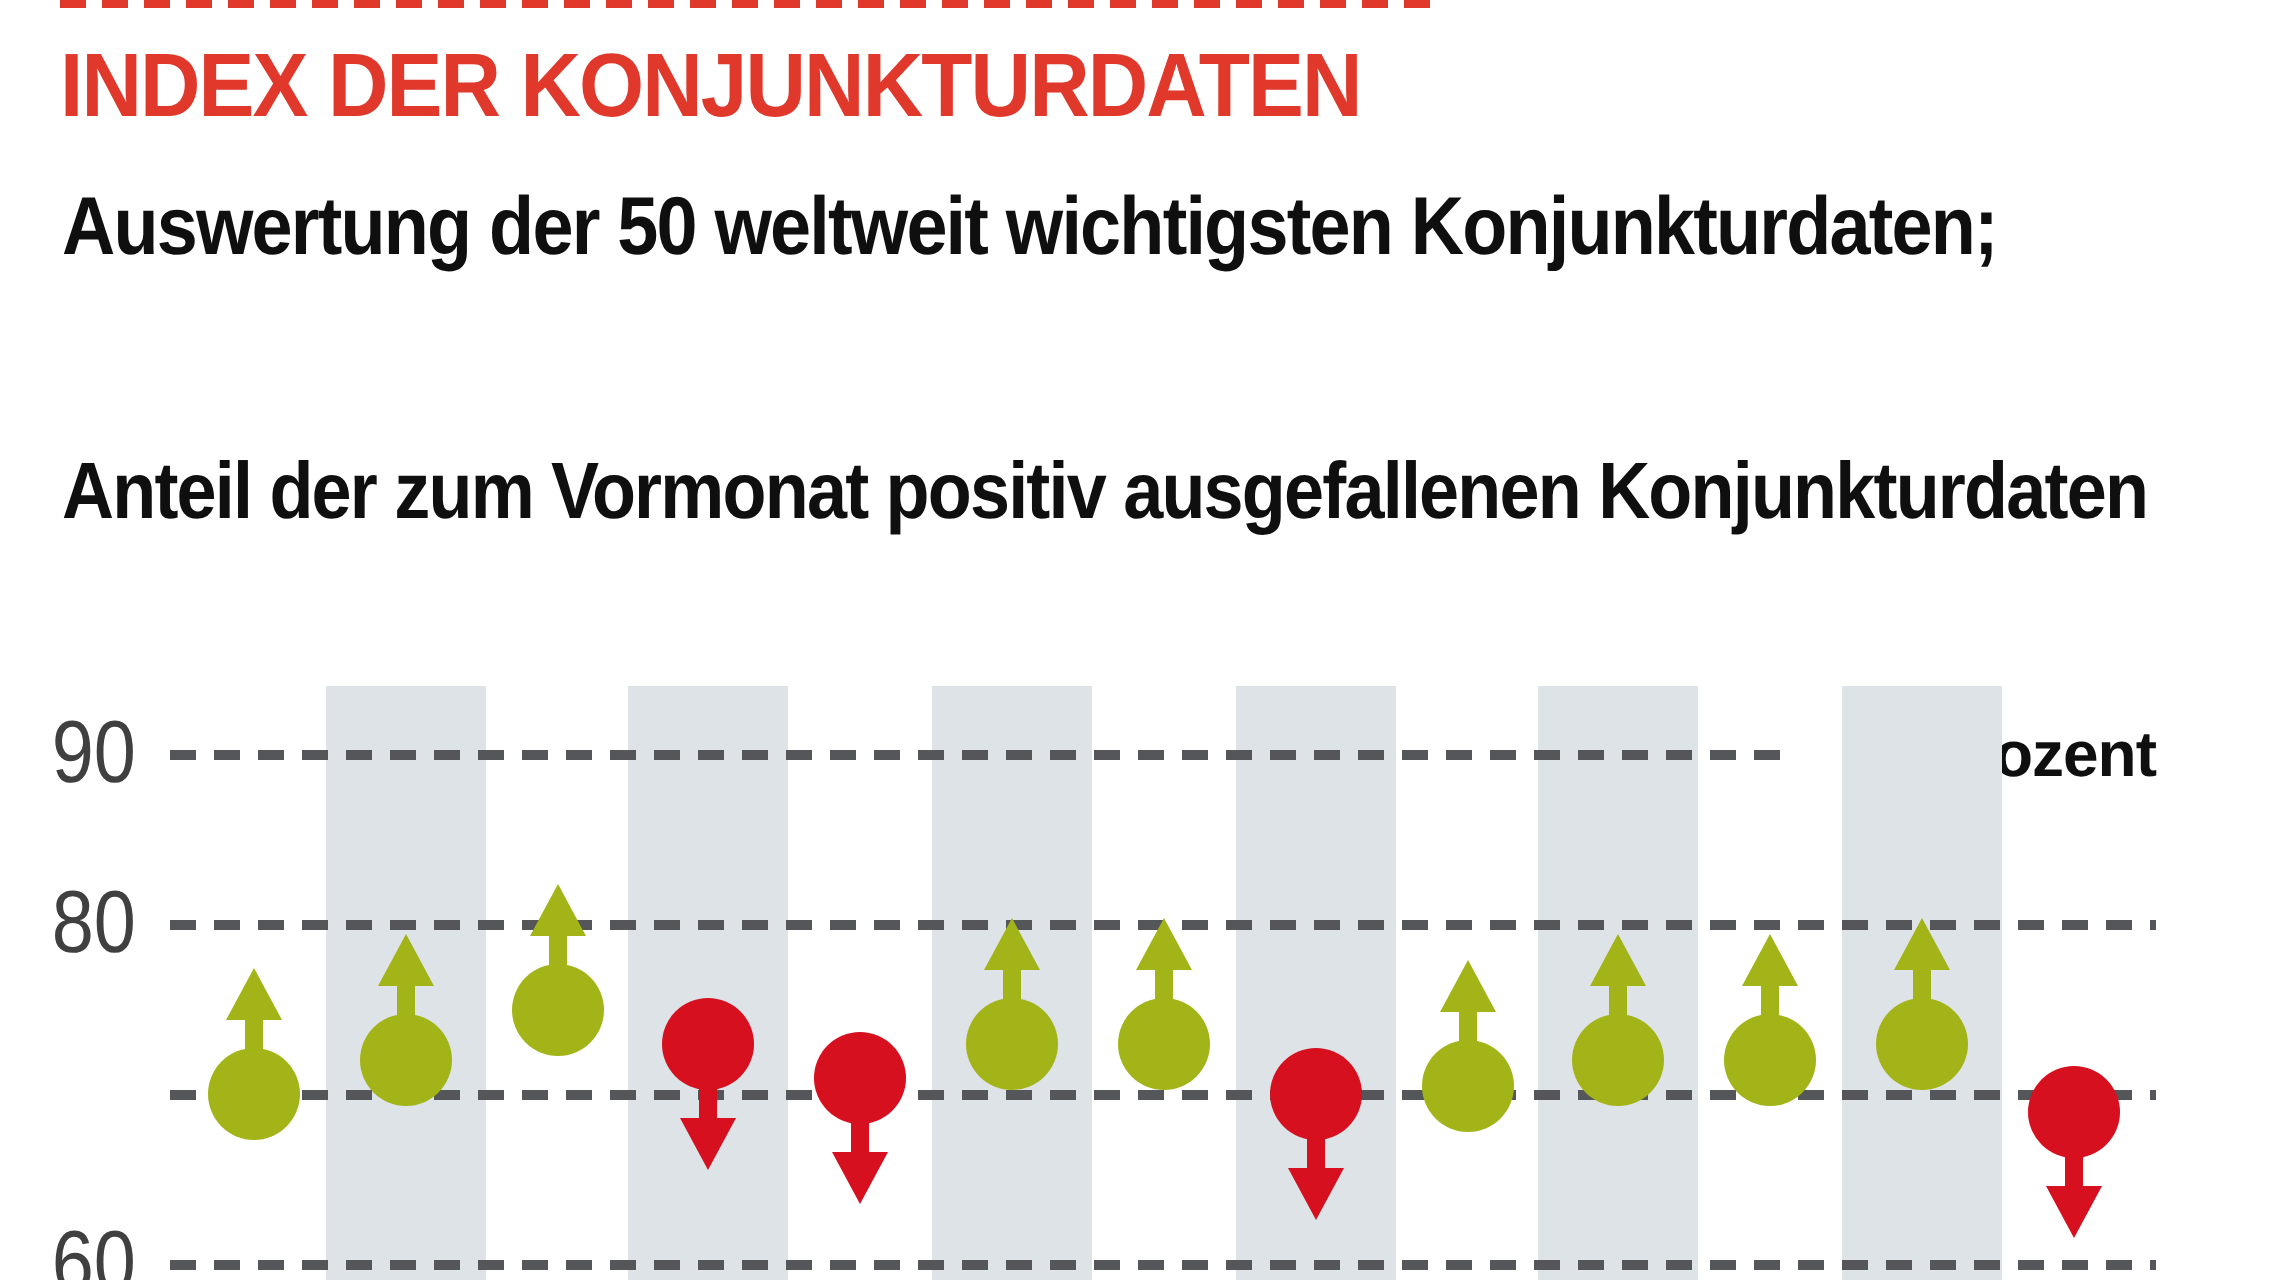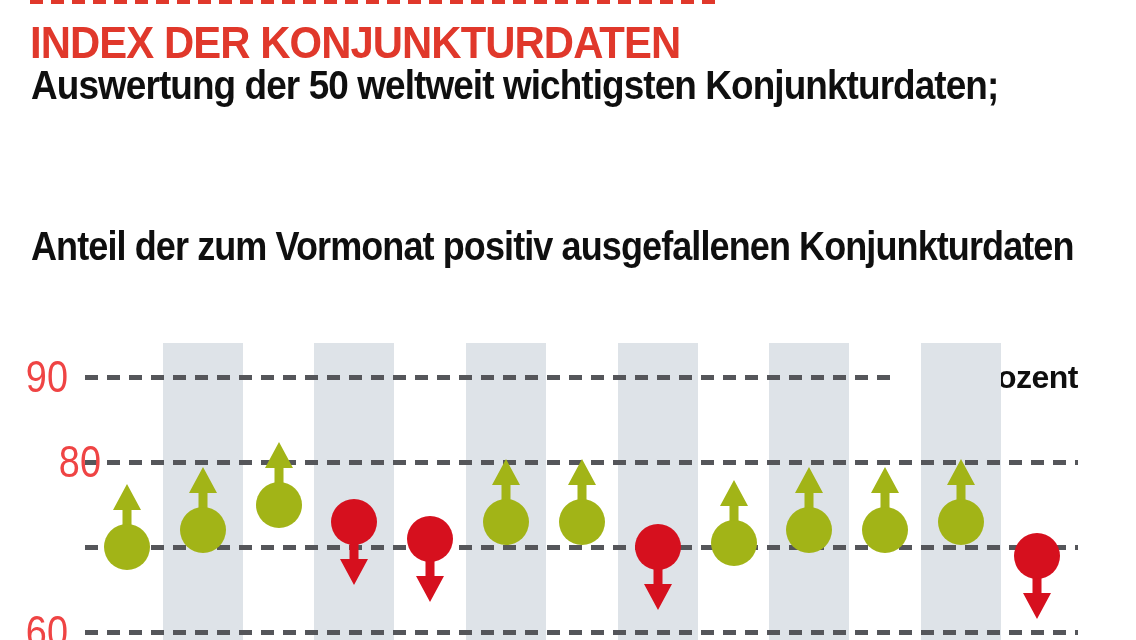--- a/index.html
+++ b/index.html
@@ -17,39 +17,39 @@
     left: 30px; top: 0; width: 686px; height: 4px;
     background: repeating-linear-gradient(to right, #e0382b 0 13px, transparent 13px 21px);
   }
   #kicker {
     left: 30px; top: 20px;
     font-size: 45px; font-weight: 700; line-height: 46px;
     color: #e0382b; letter-spacing: -1px; text-align: center;
   }
   #kicker .cond { transform: scaleX(0.93); }
   #subtitle {
-    left: 31px; top: 60px;
+    left: 31px; top: 88px;
     font-size: 41px; font-weight: 700; line-height: 50px;
     color: #0f0f0f; letter-spacing: -1px;
   }
   #chart-heading {
     left: 31px; top: 224px;
     font-size: 40px; font-weight: 700; line-height: 44px;
     color: #0f0f0f; letter-spacing: -1px;
   }
   #chart-area { left: 0; top: 0; width: 1136px; height: 640px; }
 
   .band { position: absolute; width: 80px; top: 343px; height: 297px; background: #dee3e8; }
   .gridline {
     position: absolute; height: 5px;
     background: repeating-linear-gradient(to right, #55565a 0 13px, transparent 13px 22px);
   }
   .ylabel {
     position: absolute; left: 0; width: 68px;
-    font-size: 44px; font-weight: 400; color: #ef4444;
+    font-size: 44px; font-weight: 400; color: #404040;
     text-align: right; line-height: 44px;
   }
   .ylabel span { display: inline-block; transform: scaleX(0.86); transform-origin: 100% 50%; }
   #unit-label {
     right: 58px; top: 360px;
     font-size: 32px; font-weight: 700; line-height: 34px;
     color: #0f0f0f; letter-spacing: -0.5px;
   }
   .pt-circle { position: absolute; width: 46px; height: 46px; border-radius: 50%; }
   .pt-arrow { position: absolute; }
@@ -71,21 +71,21 @@
   <div id="unit-label" class="abs">in Prozent</div>
 <div class="band" style="left: 162.83px; background: rgb(222, 227, 232);"></div>
     <div class="band" style="left: 314.49px; background: rgb(222, 227, 232);"></div>
     <div class="band" style="left: 466.15px; background: rgb(222, 227, 232);"></div>
     <div class="band" style="left: 617.81px; background: rgb(222, 227, 232);"></div>
     <div class="band" style="left: 769.47px; background: rgb(222, 227, 232);"></div>
     <div class="band" style="left: 921.13px; background: rgb(222, 227, 232);"></div>
     <div class="gridline" style="left: 85px; top: 374.5px; width: 805px;"></div>
     <div class="ylabel" style="top: 355px;"><span>90</span></div>
     <div class="gridline" style="left: 85px; top: 459.5px; width: 993px;"></div>
-    <div class="ylabel" style="top: 440px; padding-left: 33px;"><span>80</span></div>
+    <div class="ylabel" style="top: 440px;"><span>80</span></div>
     <div class="gridline" style="left: 85px; top: 544.5px; width: 993px;"></div>
     <div class="gridline" style="left: 85px; top: 629.5px; width: 993px;"></div>
     <div class="ylabel" style="top: 610px;"><span>60</span></div>
     <svg width="28" height="44" viewBox="0 0 28 44" class="pt-arrow" style="left: 113px; top: 484px;">
       <polygon points="14,0 28,26 18.5,26 18.5,44 9.5,44 9.5,26 0,26" fill="#a2b417"></polygon>
     </svg>
     <div class="pt-circle" style="left: 104px; top: 524px; background: rgb(162, 180, 23);"></div>
     <svg width="28" height="44" viewBox="0 0 28 44" class="pt-arrow" style="left: 188.83px; top: 467px;">
       <polygon points="14,0 28,26 18.5,26 18.5,44 9.5,44 9.5,26 0,26" fill="#a2b417"></polygon>
     </svg>

